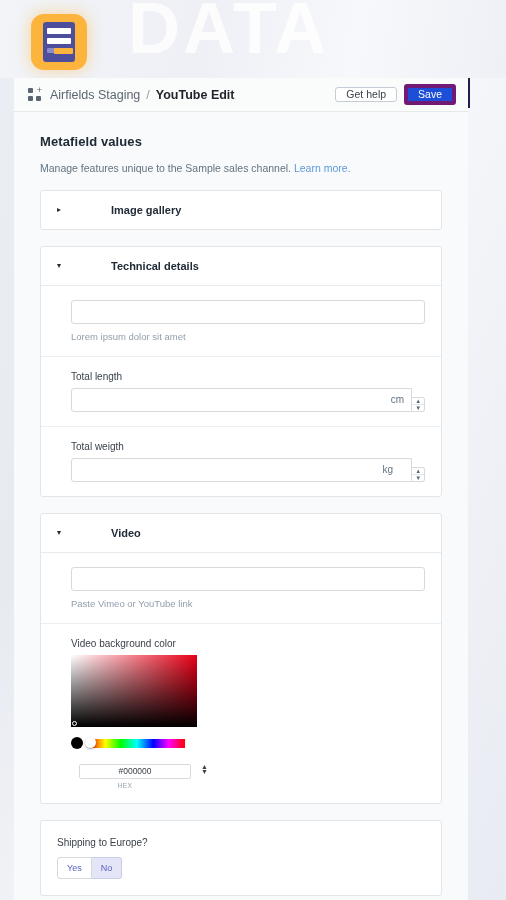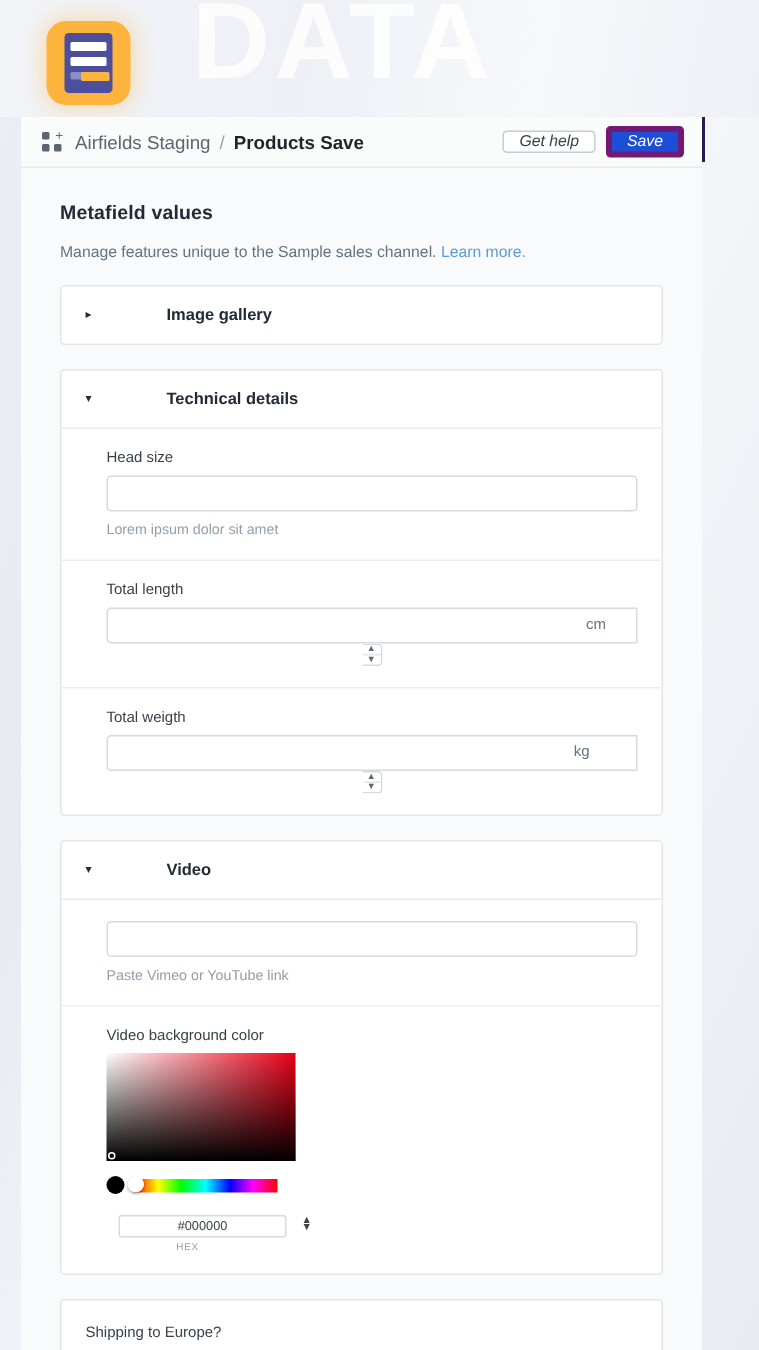--- a/index.html
+++ b/index.html
@@ -74,21 +74,20 @@
     background:none; color:#5c6670; font-size:9px; line-height:7px; text-align:center;
   }
   .crumb-shop { font-size: 12.5px; color: #5c6670; }
   .crumb-sep  { font-size: 12.5px; color: #9aa3ab; margin: 0 6px; }
   .crumb-page { font-size: 12.5px; color: #1f2429; font-weight: 700; }
   .topnav-actions { margin-left: auto; display: flex; align-items: center; gap: 7px; }
   .btn {
     font-family: "Liberation Sans", sans-serif;
     font-size: 10.5px; border-radius: 3px; padding: 0 10px; cursor: pointer;
     line-height: 1.3;
-    font-style: italic;
   }
   .btn-secondary { background: #fff; border: 1px solid #c4cdd5; color: #3b4248; }
   .btn-primary   { background: #1d4ed8; border: 4px solid #701a75; color: #fff; }
 
   
   .page { padding: 22px 26px 0 26px; }
   .page-title { font-size: 13px; font-weight: 700; color: #212b36; letter-spacing: .1px; }
   .page-sub { margin-top: 13px; font-size: 10.5px; color: #637381; }
   .page-sub a { color: #5c9ada; text-decoration: none; }
 
@@ -105,21 +104,21 @@
   .field { padding: 14px 16px 14px 30px; border-bottom: 1px solid #eceef0; }
   .field:last-child { border-bottom: none; }
   .field-label { font-size: 10px; color: #39424a; margin-bottom: 6px; }
   .input {
     width: 100%; height: 24px; border: 1px solid #d6dade; border-radius: 3px;
     background: #fff; font-size: 10px; color: #212b36; padding: 0 7px;
     font-family: "Liberation Sans", sans-serif;
   }
   .help-text { margin-top: 7px; font-size: 9.5px; color: #919eab; }
 
-  .num-wrap { display: flex; align-items: center; flex-direction: column; }
+  .num-wrap { display: flex; align-items: flex-end; }
   .num-wrap .input { border-top-right-radius:0; border-bottom-right-radius:0; text-align: right; padding-right: 8px; color:#637381; }
   .unit {
     position: absolute; right: 0; font-size: 10px; color:#637381;
   }
   .spinner {
     width: 13px; border: 1px solid #d6dade; border-left: none;
     border-top-right-radius: 3px; border-bottom-right-radius: 3px;
     display: flex; flex-direction: column; background: #fff;
   }
   .spinner span {
@@ -201,21 +200,21 @@
 
   <div class="topnav">
     <span class="grid-icon">
       <i></i>
         <i></i>
         <i></i>
         <span class="plus">+</span>
     </span>
     <span class="crumb-shop">Airfields Staging</span>
     <span class="crumb-sep">/</span>
-    <span class="crumb-page">Products Save</span>
+    <span class="crumb-page">YouTube Edit</span>
     <span class="topnav-actions">
       <button class="btn btn-secondary">Get help</button>
       <button class="btn btn-primary">Save</button>
     </span>
   </div>
 
   <div class="page">
 
     <div class="page-title">Metafield values</div>
     <div class="page-sub">
@@ -231,21 +230,20 @@
     </div>
 
     <div class="card">
       <div class="acc-head">
         <span class="caret">▾</span>
         <span class="acc-title">Technical details</span>
       </div>
       <div class="acc-body">
 
         <div class="field">
-          <div class="field-label">Head size</div>
           <input class="input" type="text" value="" style="">
           <div class="help-text">Lorem ipsum dolor sit amet</div>
         </div>
 
         <div class="field">
           <div class="field-label">Total length</div>
           <div class="num-wrap" style="position:relative;">
             <input class="input" type="text" value="" style="">
             <span class="unit" style="right:21px; top:6px;">cm</span>
             <span class="spinner">

